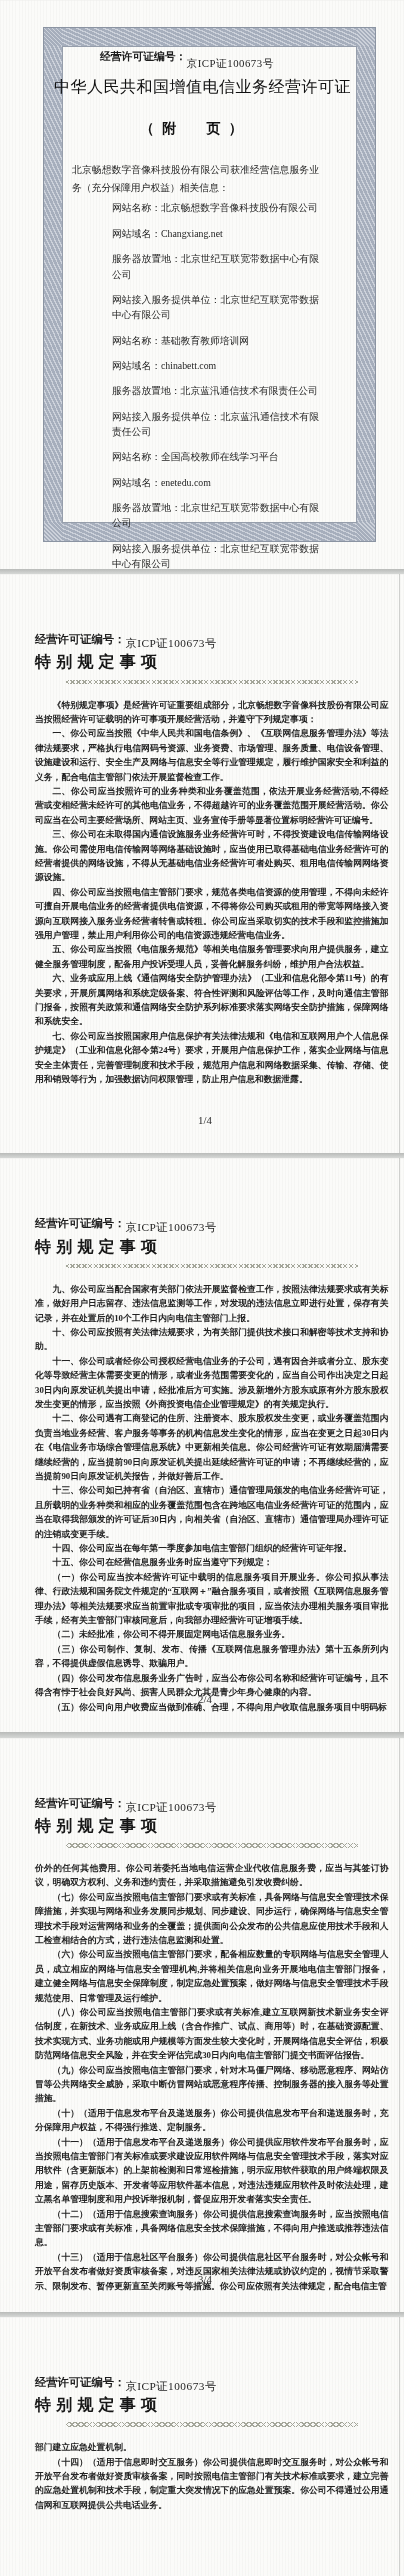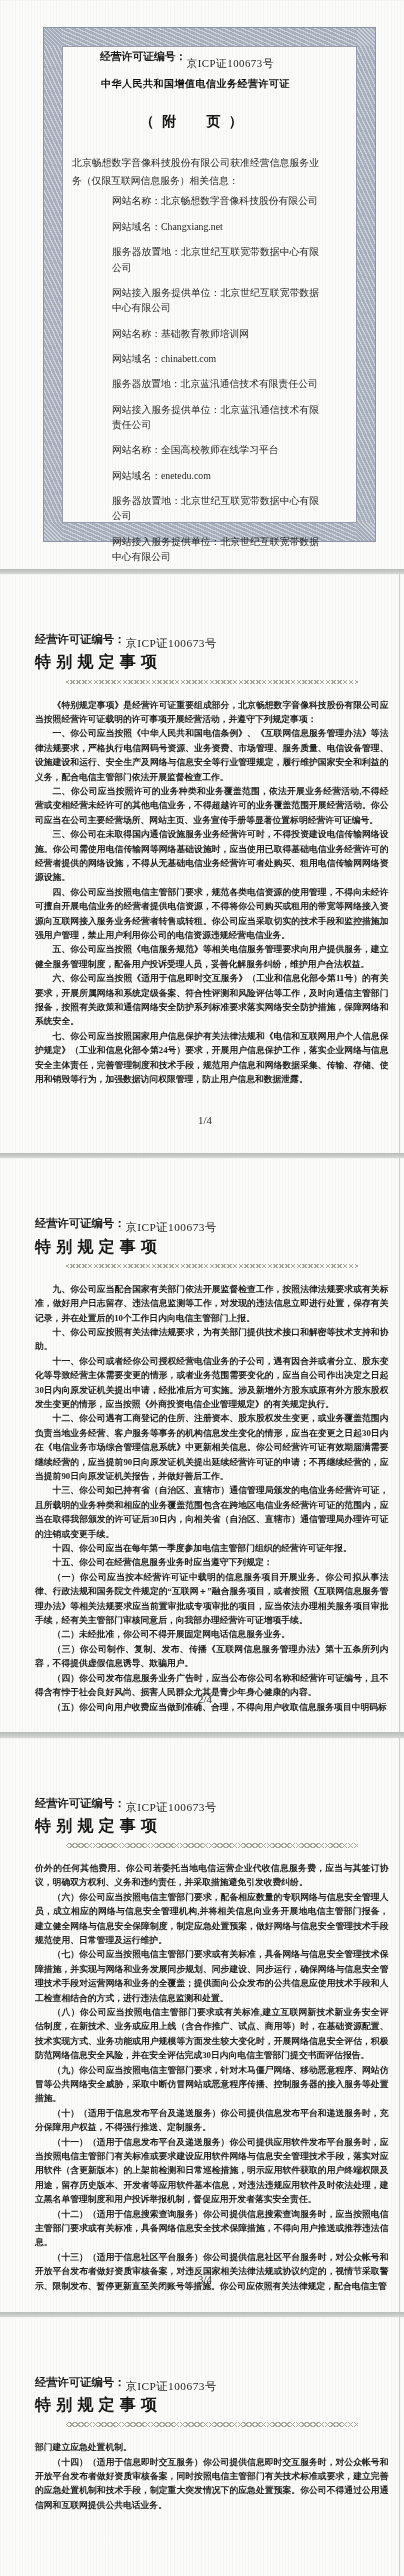--- a/index.html
+++ b/index.html
@@ -42,22 +42,22 @@
     pointer-events:none;
   }
   .cert-content{
     position:absolute;left:72px;top:50px;width:247px;
     font-size:9.8px;
   }
   .cert-no{margin-left:28px;white-space:nowrap;}
   .cert-no .lbl{font-weight:bold;font-size:10.8px;}
   .cert-no .num{display:inline-block;transform:translateY(6.7px);font-size:10.8px;letter-spacing:0.5px;}
   .cert-title{
-    margin-top:13.4px;text-align:center;font-weight:bold;
-    font-size:10px;letter-spacing:0.5px;color:#101010;white-space:nowrap;
+    margin-top:13.4px;text-align:center;font-weight:normal;
+    font-size:16px;letter-spacing:0.5px;color:#101010;white-space:nowrap;
     margin-left:-18px;margin-right:-18px;
   }
   .cert-subtitle{
     margin-top:22px;text-align:center;font-weight:bold;
     font-size:14px;letter-spacing:8.2px;color:#101010;
   }
   .cert-intro{
     margin-top:23px;line-height:17.5px;text-align:justify;
   }
   .cert-entries{margin-top:4.1px;margin-left:40px;}
@@ -95,21 +95,21 @@
 <section class="page page1">
   <div class="frame">
     <div class="frame-inner"></div>
   </div>
   <div class="cert-content">
     <div class="cert-no">
       <span class="lbl">经营许可证编号：</span><span class="num">京ICP证100673号</span>
     </div>
     <div class="cert-title">中华人民共和国增值电信业务经营许可证</div>
     <div class="cert-subtitle">（附　页）</div>
-    <div class="cert-intro">北京畅想数字音像科技股份有限公司获准经营信息服务业务（仅限互联网信息服务）相关信息：</div>
+    <div class="cert-intro">北京畅想数字音像科技股份有限公司获准经营信息服务业务（充分保障用户权益）相关信息：</div>
     <div class="cert-entries">
         <p class="entry"><span>网站名称：</span><span>北京畅想数字音像科技股份有限公司</span></p>
         <p class="entry"><span>网站域名：</span><span>Changxiang.net</span></p>
         <p class="entry"><span>服务器放置地：</span><span>北京世纪互联宽带数据中心有限公司</span></p>
         <p class="entry"><span>网站接入服务提供单位：</span><span>北京世纪互联宽带数据中心有限公司</span></p>
         <p class="entry"><span>网站名称：</span><span>基础教育教师培训网</span></p>
         <p class="entry"><span>网站域名：</span><span>chinabett.com</span></p>
         <p class="entry"><span>服务器放置地：</span><span>北京蓝汛通信技术有限责任公司</span></p>
         <p class="entry"><span>网站接入服务提供单位：</span><span>北京蓝汛通信技术有限责任公司</span></p>
         <p class="entry"><span>网站名称：</span><span>全国高校教师在线学习平台</span></p>
@@ -130,21 +130,21 @@
     <div class="sp-title">特别规定事项</div>
     <div class="zigzag"></div>
   </div>
   <div class="tbody">
       <p>《特别规定事项》是经营许可证重要组成部分，北京畅想数字音像科技股份有限公司应当按照经营许可证载明的许可事项开展经营活动，并遵守下列规定事项：</p>
       <p>一、你公司应当按照《中华人民共和国电信条例》、《互联网信息服务管理办法》等法律法规要求，严格执行电信网码号资源、业务资费、市场管理、服务质量、电信设备管理、设施建设和运行、安全生产及网络与信息安全等行业管理规定，履行维护国家安全和利益的义务，配合电信主管部门依法开展监督检查工作。</p>
       <p>二、你公司应当按照许可的业务种类和业务覆盖范围，依法开展业务经营活动,不得经营或变相经营未经许可的其他电信业务，不得超越许可的业务覆盖范围开展经营活动。你公司应当在公司主要经营场所、网站主页、业务宣传手册等显著位置标明经营许可证编号。</p>
       <p>三、你公司在未取得国内通信设施服务业务经营许可时，不得投资建设电信传输网络设施。你公司需使用电信传输网等网络基础设施时，应当使用已取得基础电信业务经营许可的经营者提供的网络设施，不得从无基础电信业务经营许可者处购买、租用电信传输网网络资源设施。</p>
       <p>四、你公司应当按照电信主管部门要求，规范各类电信资源的使用管理，不得向未经许可擅自开展电信业务的经营者提供电信资源，不得将你公司购买或租用的带宽等网络接入资源向互联网接入服务业务经营者转售或转租。你公司应当采取切实的技术手段和监控措施加强用户管理，禁止用户利用你公司的电信资源违规经营电信业务。</p>
       <p>五、你公司应当按照《电信服务规范》等相关电信服务管理要求向用户提供服务，建立健全服务管理制度，配备用户投诉受理人员，妥善化解服务纠纷，维护用户合法权益。</p>
-      <p>六、你公司应当按照《适用于信息即时交互服务》（工业和信息化部令第11号）的有关要求，开展所属网络和系统定级备案、符合性评测和风险评估等工作，及时向通信主管部门报备，按照有关政策和通信网络安全防护系列标准要求落实网络安全防护措施，保障网络和系统安全。</p>
+      <p>六、业务或应用上线《通信网络安全防护管理办法》（工业和信息化部令第11号）的有关要求，开展所属网络和系统定级备案、符合性评测和风险评估等工作，及时向通信主管部门报备，按照有关政策和通信网络安全防护系列标准要求落实网络安全防护措施，保障网络和系统安全。</p>
       <p>七、你公司应当按照国家用户信息保护有关法律法规和《电信和互联网用户个人信息保护规定》（工业和信息化部令第24号）要求，开展用户信息保护工作，落实企业网络与信息安全主体责任，完善管理制度和技术手段，规范用户信息和网络数据采集、传输、存储、使用和销毁等行为，加强数据访问权限管理，防止用户信息和数据泄露。</p>
     </div>
   <div class="pagenum">1/4</div>
 </section>
 
 <div class="sep"></div>
 
 <section class="page tpage page3">
   <div class="theader">
     <div class="lic-line">
@@ -175,22 +175,22 @@
 <section class="page tpage page4">
   <div class="theader">
     <div class="lic-line">
       <span class="lbl">经营许可证编号：</span><span class="num">京ICP证100673号</span>
     </div>
     <div class="sp-title">特别规定事项</div>
     <div class="zigzag"></div>
   </div>
   <div class="tbody">
       <p class="cont">价外的任何其他费用。你公司若委托当地电信运营企业代收信息服务费，应当与其签订协议，明确双方权利、义务和违约责任，并采取措施避免引发收费纠纷。</p>
+      <p>（七）你公司应当按照电信主管部门要求或有关标准，具备网络与信息安全管理技术保障措施，并实现与网络和业务发展同步规划、同步建设、同步运行，确保网络与信息安全管理技术手段对运营网络和业务的全覆盖；提供面向公众发布的公共信息应使用技术手段和人工检查相结合的方式，进行违法信息监测和处置。</p>
       <p>（六）你公司应当按照电信主管部门要求，配备相应数量的专职网络与信息安全管理人员，成立相应的网络与信息安全管理机构,并将相关信息向业务开展地电信主管部门报备，建立健全网络与信息安全保障制度，制定应急处置预案，做好网络与信息安全管理技术手段规范使用、日常管理及运行维护。</p>
-      <p>（七）你公司应当按照电信主管部门要求或有关标准，具备网络与信息安全管理技术保障措施，并实现与网络和业务发展同步规划、同步建设、同步运行，确保网络与信息安全管理技术手段对运营网络和业务的全覆盖；提供面向公众发布的公共信息应使用技术手段和人工检查相结合的方式，进行违法信息监测和处置。</p>
       <p>（八）你公司应当按照电信主管部门要求或有关标准,建立互联网新技术新业务安全评估制度，在新技术、业务或应用上线（含合作推广、试点、商用等）时，在基础资源配置、技术实现方式、业务功能或用户规模等方面发生较大变化时，开展网络信息安全评估，积极防范网络信息安全风险，并在安全评估完成30日内向电信主管部门提交书面评估报告。</p>
       <p>（九）你公司应当按照电信主管部门要求，针对木马僵尸网络、移动恶意程序、网站仿冒等公共网络安全威胁，采取中断仿冒网站或恶意程序传播、控制服务器的接入服务等处置措施。</p>
       <p>（十）（适用于信息发布平台及递送服务）你公司提供信息发布平台和递送服务时，充分保障用户权益，不得强行推送、定制服务。</p>
       <p>（十一）（适用于信息发布平台及递送服务）你公司提供应用软件发布平台服务时，应当按照电信主管部门有关标准或要求建设应用软件网络与信息安全管理技术手段，落实对应用软件（含更新版本）的上架前检测和日常巡检措施，明示应用软件获取的用户终端权限及用途，留存历史版本、开发者等应用软件基本信息，对违法违规应用软件及时依法处理，建立黑名单管理制度和用户投诉举报机制，督促应用开发者落实安全责任。</p>
       <p>（十二）（适用于信息搜索查询服务）你公司提供信息搜索查询服务时，应当按照电信主管部门要求或有关标准，具备网络信息安全技术保障措施，不得向用户推送或推荐违法信息。</p>
       <p>（十三）（适用于信息社区平台服务）你公司提供信息社区平台服务时，对公众帐号和开放平台发布者做好资质审核备案，对违反国家相关法律法规或协议约定的，视情节采取警示、限制发布、暂停更新直至关闭账号等措施。你公司应依照有关法律规定，配合电信主管</p>
     </div>
   <div class="pagenum">3/4</div>
 </section>
 

